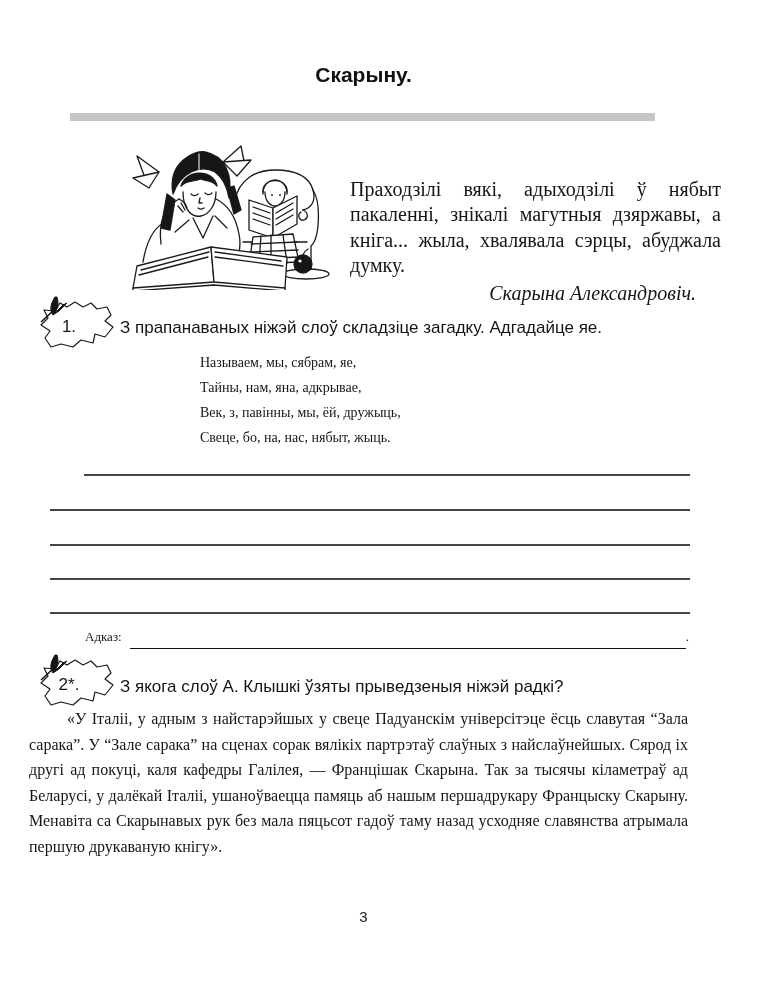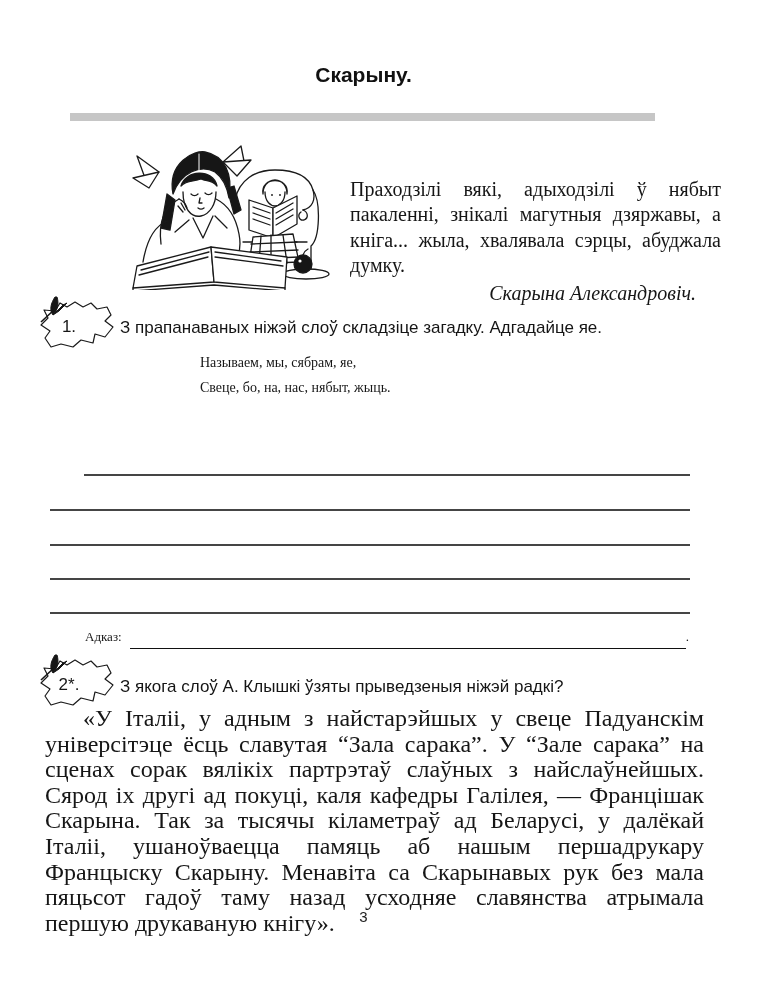--- a/index.html
+++ b/index.html
@@ -82,22 +82,22 @@
   .answer-fill{
     flex:1 1 auto;
     margin-left:8px;
     border-bottom:1.6px solid #111;
     height:21px;
   }
   .answer-period{flex:0 0 auto;}
 
   
   .passage{
-    left:45px;top:706px;width:659px;
-    font-size:24px;line-height:25.6px;
+    left:29px;top:706px;width:659px;
+    font-size:16px;line-height:25.6px;
     text-align:justify;
     text-indent:38px;
   }
 
   
   .pagenum{
     left:0;top:908px;width:727px;
     text-align:center;
     font-family:"Liberation Sans", sans-serif;
     font-size:15px;color:#222;
@@ -192,20 +192,22 @@
         <path d="M8,27 L22,14" stroke-width="1.6" fill="none"></path>
         <path d="M20,20 L30,10 L34,8 L26,16 Z"></path>
       </g>
       <text x="36" y="37" font-family="Liberation Sans, sans-serif" font-size="17" fill="#161616" stroke="none" text-anchor="middle">1.</text>
     </svg>
   </div>
   <div class="abs instruction ex1-instruction">З прапанаваных ніжэй слоў складзіце загадку. Адгадайце яе.</div>
 
   <div class="abs poem">
     <div>Называем, мы, сябрам, яе,</div>
+    <div>Тайны, нам, яна, адкрывае,</div>
+    <div>Век, з, павінны, мы, ёй, дружыць,</div>
     <div>Свеце, бо, на, нас, нябыт, жыць.</div>
   </div>
 
   <div class="abs wline wl1"></div>
   <div class="abs wline wl2"></div>
   <div class="abs wline wl3"></div>
   <div class="abs wline wl4"></div>
   <div class="abs wline wl5"></div>
 
   <div class="abs answer-row">

